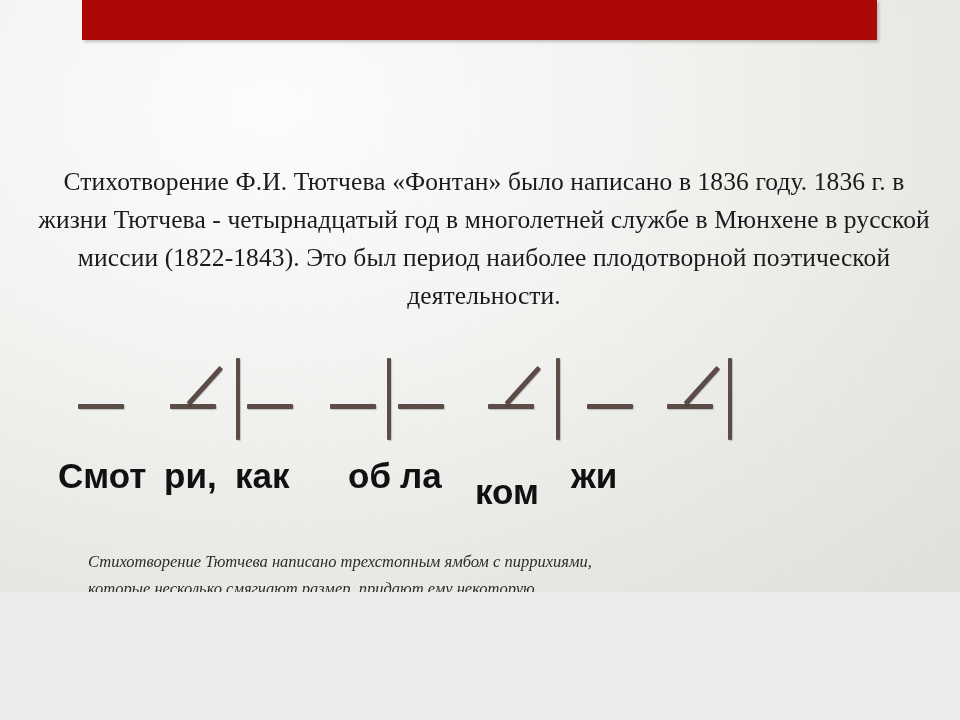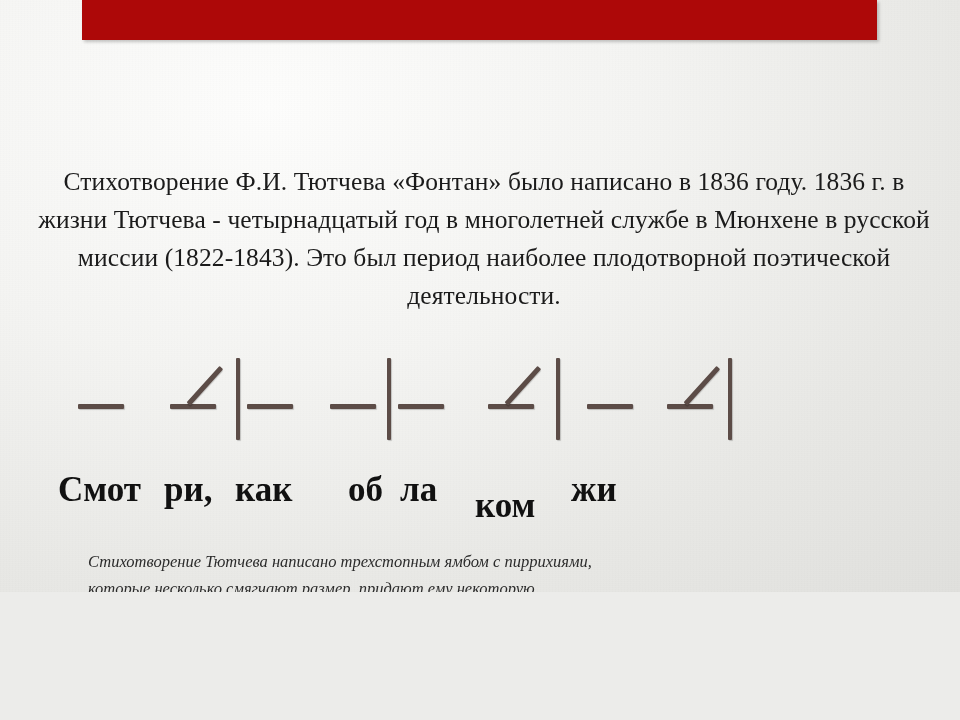--- a/index.html
+++ b/index.html
@@ -96,22 +96,22 @@
   
   .syllable-line {
     position: absolute;
     left: 0;
     top: 450px;
     width: 960px;
     height: 48px;
   }
   .syllable {
     position: absolute;
-    top: 18px;
-    font-family: Liberation Serif, serif;
+    top: 4px;
+    font-family: Liberation Sans, sans-serif;
     font-weight: bold;
     font-size: 35px;
     line-height: 44px;
     color: #111111;
     white-space: nowrap;
   }
 
   
   .caption {
     position: absolute;

